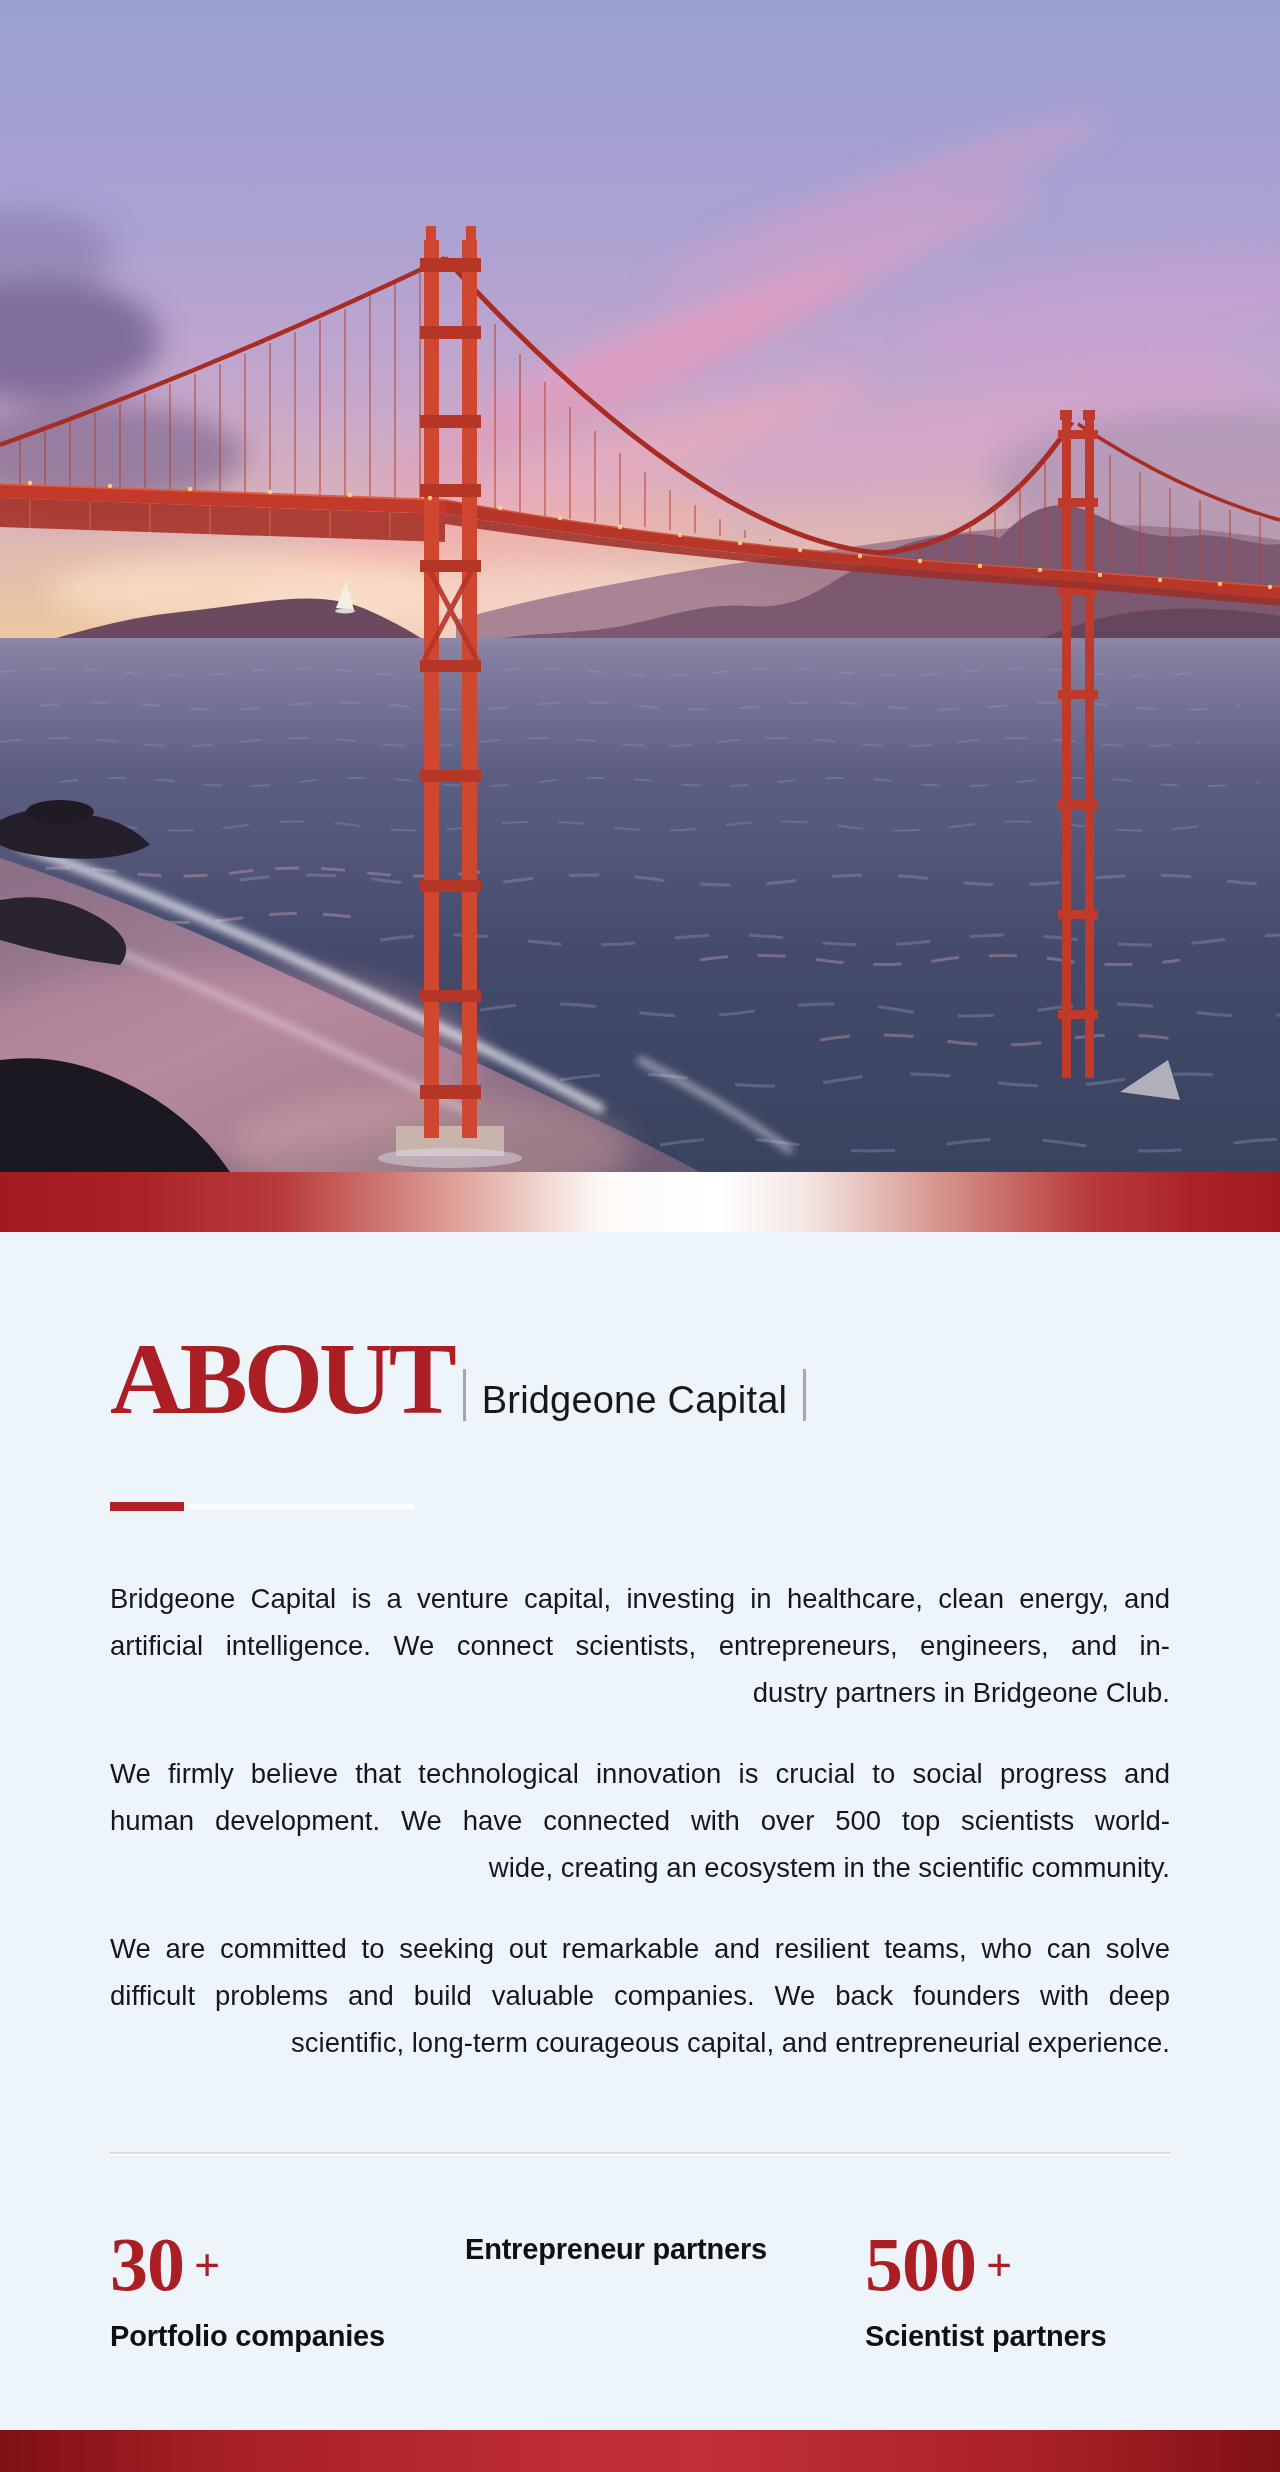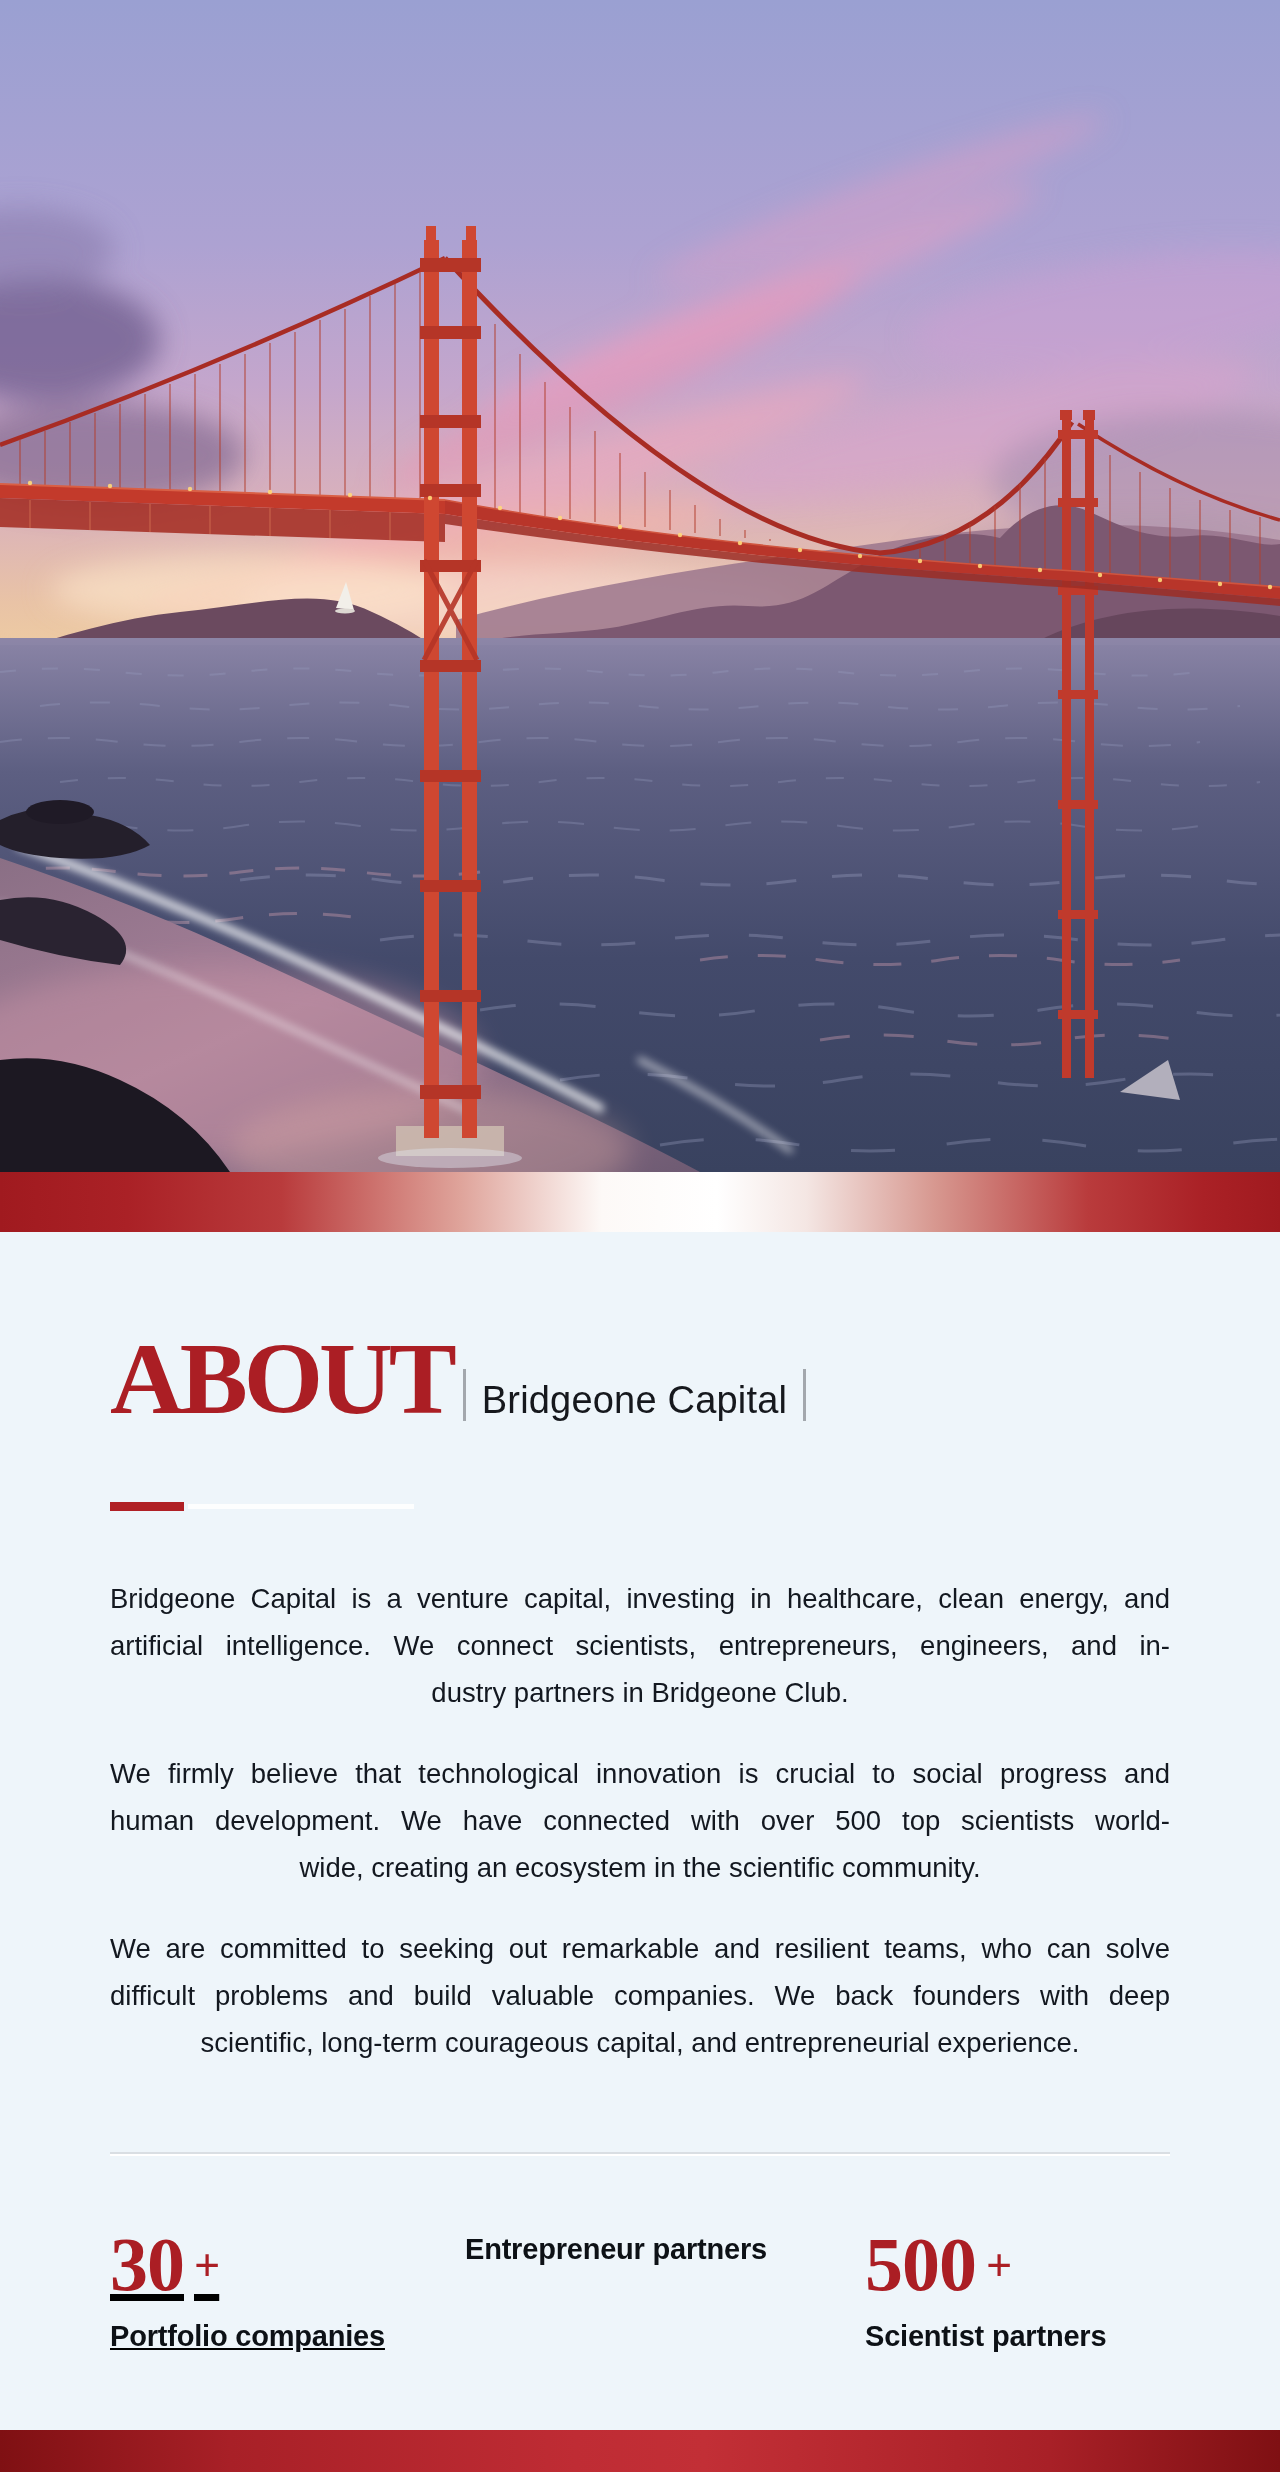--- a/index.html
+++ b/index.html
@@ -22,26 +22,26 @@
   .vsep.first{margin-left:10px;margin-right:16px;}
   .vsep.second{margin-left:16px;}
   .about-subtitle{font-size:38px;line-height:38px;color:#16181d;letter-spacing:0.2px;}
   .mark-row{display:flex;align-items:center;margin-top:72px;height:9px;}
   .accent-dash{width:74px;height:9px;background:#b02025;}
   .underline-ext{width:226px;height:5px;background:#fdfefe;margin-left:4px;}
   .paras{margin-top:64px;width:1060px;color:#131820;font-size:27.5px;line-height:47px;}
   .paras p{margin:0 0 34px 0;}
   .paras p:last-child{margin-bottom:0;}
   .jl{text-align:justify;text-align-last:justify;}
-  .ll{text-align:center;}
+  .ll{text-align:right;}
   .section-divider{margin-top:86px;width:1060px;height:2px;background:#d9dee3;
     box-shadow:0 2px 0 #ffffff;}
   .stats{display:flex;margin-top:72px;}
   .stat{display:block;}
-  .stat.c1{width:355px;text-decoration:underline;}
+  .stat.c1{width:355px;}
   .stat.c2{width:400px;}
   .stat-value{font-family:"Liberation Serif","DejaVu Serif",serif;font-weight:700;
     font-size:76px;line-height:76px;color:#ab1e24;letter-spacing:-1px;}
   .stat-plus{font-size:46px;position:relative;top:-9px;margin-left:10px;font-weight:700;}
   .stat-label{margin-top:6px;font-weight:700;font-size:29px;line-height:34px;
     color:#0d1116;letter-spacing:-0.2px;}
   
   .footer-bar{position:absolute;left:0;top:2430px;width:1280px;height:42px;
     background:linear-gradient(90deg,#7f1013 0%,#a82027 18%,#bf2c34 45%,#c22f36 55%,
       #a82027 82%,#7f1013 100%);}

